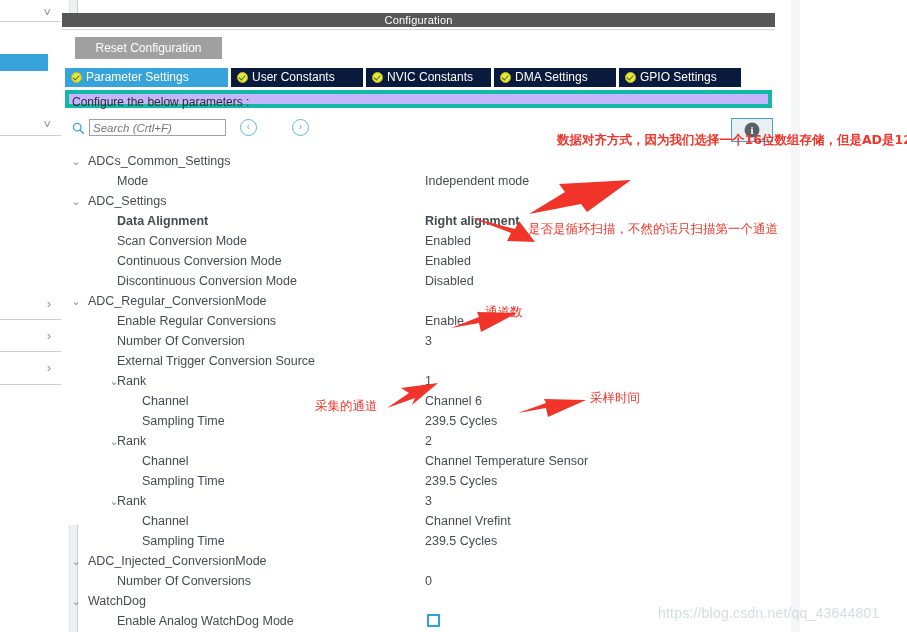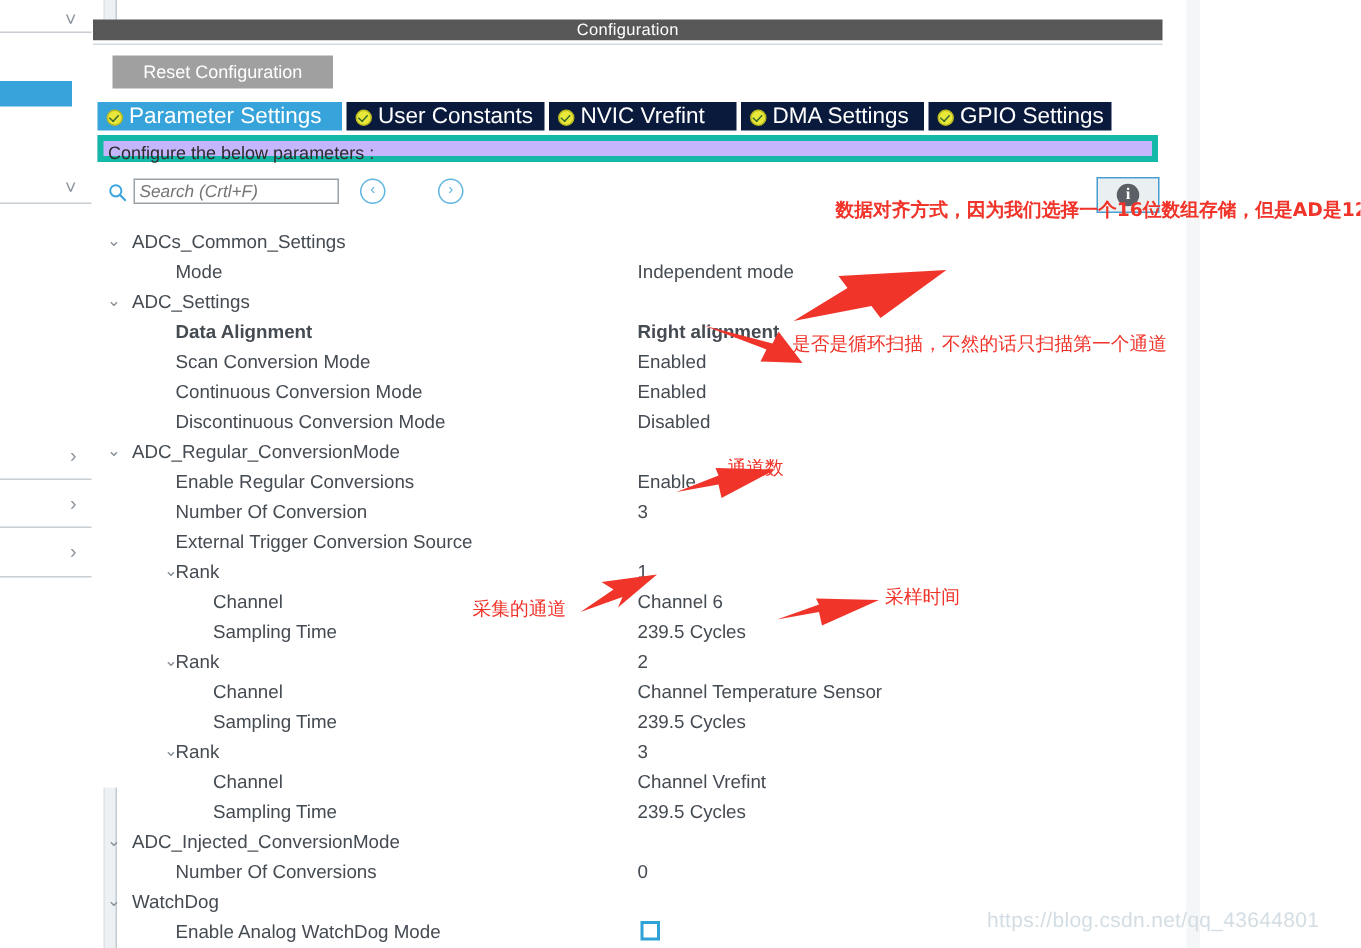--- a/index.html
+++ b/index.html
@@ -93,21 +93,21 @@
     position: absolute;
     left: 0; top: 55px;
     width: 713px; height: 19px;
     background: #ffffff;
   }
   .tab {
     position: absolute;
     top: 0; height: 19px;
     background: #0a1a3c;
     color: #ffffff;
-    font-size: 15px;
+    font-size: 12px;
     line-height: 19px;
     padding: 0 7px 0 6px;
     box-sizing: border-box;
     white-space: nowrap;
     cursor: pointer;
   }
   .tab.active { background: #36a3da; }
   .tab .tick {
     display: inline-block;
     width: 11px; height: 11px;
@@ -316,21 +316,21 @@
     <div id="reset-btn">Reset Configuration</div>
 
     <div id="tab-strip">
       <div class="tab active" style="left:3px; width:163px;">
         <span class="tick"></span><span>Parameter Settings</span>
       </div>
       <div class="tab" style="left:169px; width:132px;">
         <span class="tick"></span><span>User Constants</span>
       </div>
       <div class="tab" style="left:304px; width:125px;">
-        <span class="tick"></span><span>NVIC Vrefint</span>
+        <span class="tick"></span><span>NVIC Constants</span>
       </div>
       <div class="tab" style="left:557px; width:122px;">
         <span class="tick"></span><span>GPIO Settings</span>
       </div>
       <div class="tab" style="left:432px; width:122px;">
         <span class="tick"></span><span>DMA Settings</span>
       </div>
     </div>
 
     <div id="configure-bar">Configure the below parameters :</div>

